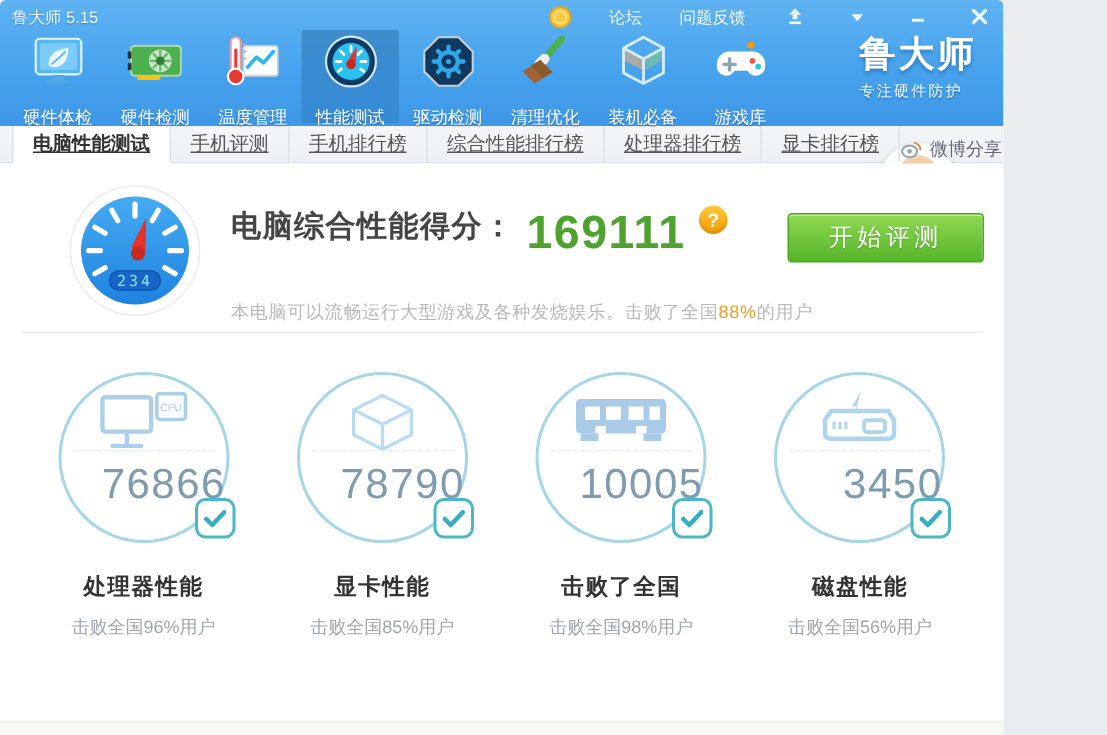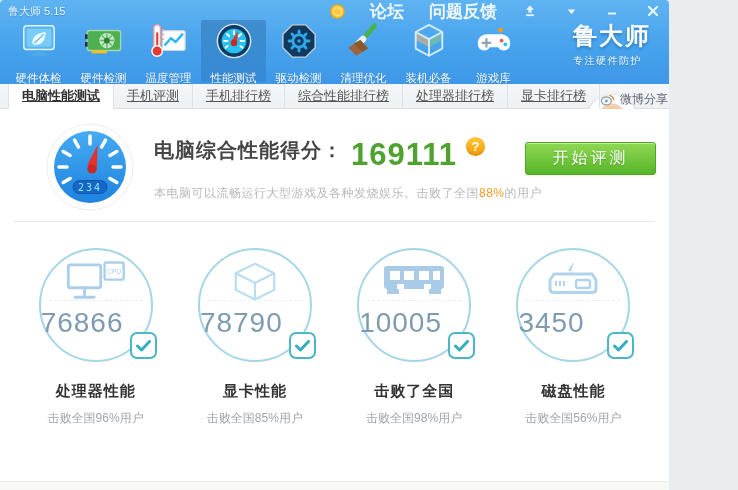--- a/index.html
+++ b/index.html
@@ -4,21 +4,21 @@
 <style>
   * { margin:0; padding:0; box-sizing:border-box; }
   html,body { width:738px; height:490px; }
   body { font-family:"Liberation Sans","DejaVu Sans",sans-serif; background:#e9edf0; }
   .window { position:relative; width:669px; height:490px; background:#fff; overflow:hidden; border-radius:4px 4px 0 0; }
 
   
   .chrome { height:84px; background:linear-gradient(180deg,#5FB3F2 0%,#47A3ED 55%,#3E97E7 100%); }
   .titlebar { height:20px; display:flex; align-items:center; padding:2px 8px 0 8px; color:#EAF5FF; }
   .win-title { font-size:11px; text-shadow:0 1px 1px rgba(0,70,140,.35); }
-  .titlebar-right { margin-left:auto; display:flex; align-items:center; gap:25px; font-size:17px;font-weight:bold; }
+  .titlebar-right { margin-left:auto; display:flex; align-items:center; gap:25px; font-size:11px; }
   .tb-link { color:#F2F9FF; cursor:pointer; text-decoration:none; }
   .winbtn { display:flex; align-items:center; justify-content:center; width:16px; height:14px; cursor:pointer; }
 
   .toolbar { display:flex; align-items:flex-start; height:64px; padding:0 6px; }
   .nav-item { width:65px; height:62px; display:flex; flex-direction:column; align-items:center; padding-top:2px; cursor:pointer; border-radius:2px;gap:10px; }
   .nav-item.active { background:linear-gradient(rgba(13,68,120,.30),rgba(13,68,120,.16)); }
   .nav-icon { width:38px; height:38px; display:flex; align-items:center; justify-content:center; }
   .nav-label { font-size:11.5px; color:#fff; margin-top:1px; text-shadow:0 1px 1px rgba(0,60,120,.3); white-space:nowrap; }
   .brand { margin-left:auto; display:flex; align-items:center; gap:27px; padding-right:12px;flex-direction:column; }
   .brand-text { text-align:left; }
@@ -35,31 +35,31 @@
 
   
   .content { background:#fff; height:372px; position:relative; }
   .score-header { position:relative; height:104px; padding:14px 0 0 46px; display:flex; }
   .gauge-wrap { width:88px; height:88px; }
   .score-text { margin-left:20px; padding-top:14px; }
   .score-line { display:flex; align-items:flex-start; }
   .score-title { font-size:20px; font-weight:bold; color:#454545; letter-spacing:1px; }
   .score-value { font-size:31px; font-weight:bold; color:#4DA32E; margin-left:8px; letter-spacing:1px; }
   .help-badge { width:19px; height:19px; border-radius:50%; background:linear-gradient(#FFC93F,#F59B00); color:#fff; font-weight:bold; font-size:13px; display:flex; align-items:center; justify-content:center; margin-left:9px; box-shadow:inset 0 -2px 2px rgba(190,120,0,.35); cursor:pointer; }
-  .score-sub { margin-top:12px; font-size:12px; color:#B9B9B9; letter-spacing:.5px; }
+  .score-sub { margin-top:27px; font-size:12px; color:#B9B9B9; letter-spacing:.5px; }
   .score-sub .hl { color:#F59B22; }
   .start-btn { position:absolute; right:13px; top:33px; width:131px; height:33px; font-size:16px; letter-spacing:3px; color:#fff; background:linear-gradient(#8FD952,#57B52A); border:1px solid #4FA621; border-radius:3px; box-shadow:inset 0 1px 0 rgba(255,255,255,.45),0 1px 2px rgba(0,0,0,.08); cursor:pointer; font-family:inherit; text-shadow:0 1px 1px rgba(40,110,10,.4); }
   .divider { border-top:1px solid #EBEBEB; margin:8px 14px 0; }
 
   .cards { display:flex; padding:26px 16px 0; }
   .card { flex:1; text-align:center; }
   .circle { width:114px; height:114px; margin:0 auto; border:2px solid #A5D6E7; border-radius:50%; position:relative; background:#fff; }
   .circle-icon { height:50px; padding-top:11px; display:flex; justify-content:center; align-items:flex-start; }
   .circle-dash { position:absolute; left:8px; right:8px; top:50px; border-top:1px dashed #E3EDF3; }
-  .circle-score { position:absolute; top:57px; left:0; right:0; text-align:left; font-size:28px; color:#7E9BB0; letter-spacing:1px; }
+  .circle-score { position:absolute; top:57px; left:0; right:0; text-align:right; font-size:28px; color:#7E9BB0; letter-spacing:1px; }
   .check-badge { position:absolute; right:-6px; bottom:1px; width:27px; height:27px; background:#fff; border:2px solid #4BB6C6; border-radius:7px; display:flex; align-items:center; justify-content:center; }
   .card-label { margin-top:20px; font-size:15px; font-weight:bold; color:#333; letter-spacing:1px; }
   .card-beat { margin-top:9px; font-size:12px; color:#9FA6AC; }
 
   .bottom-strip { position:absolute; left:0; right:0; bottom:0; height:9px; background:#F8F8F5; border-top:1px solid #EEEEE9; }
 </style>
 </head>
 <body>
 
 <div class="window">

